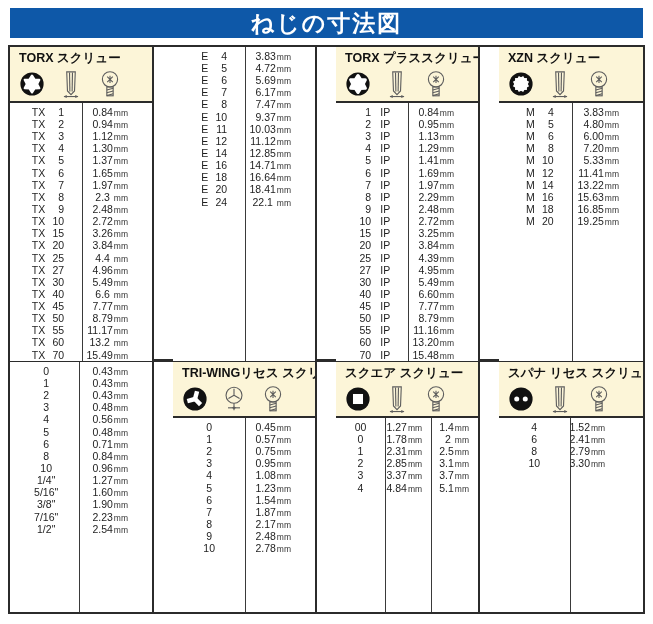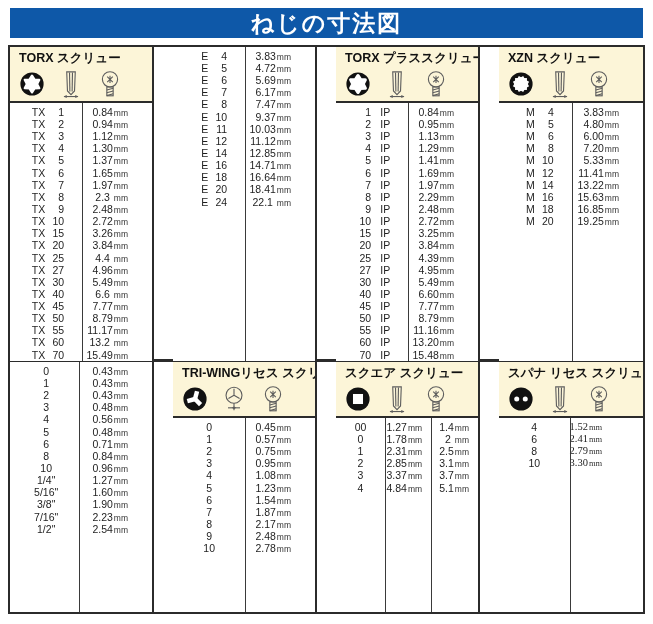--- a/index.html
+++ b/index.html
@@ -25,21 +25,21 @@
   .row{display:grid;height:12.15px;align-items:center;}
   .cols-2 .row{grid-template-columns:51% 49%;}
   .cols-3 .row{grid-template-columns:34.5% 32.5% 33%;}
   .spn .row{grid-template-columns:49% 51%;}
   .cell{font-size:10.5px;color:var(--txt);line-height:1;white-space:nowrap;}
   .size{display:flex;justify-content:center;}
   .sp1{text-align:right;min-width:17px;}
   .sp2{text-align:right;min-width:15px;margin-left:4px;}
   .val{text-align:right;padding-right:24px;}
   .cols-3 .val{padding-right:9px;}
-  .spn .val{padding-right:41px;font-family:Liberation Serif, serif;}
+  .spn .val{padding-right:41px;}
   .mm{font-size:8.5px;color:#333;margin-left:1px;}
   .defs{position:absolute;width:0;height:0;}
 </style>
 </head>
 <body>
 
 <svg class="defs" aria-hidden="true">
   <defs>
     <polygon id="star6" points="0,-9 2.75,-4.76 7.79,-4.5 5.5,0 7.79,4.5 2.75,4.76 0,9 -2.75,4.76 -7.79,4.5 -5.5,0 -7.79,-4.5 -2.75,-4.76"></polygon>
     <symbol id="sym-torx-in" viewBox="-14 -15 28 30">

